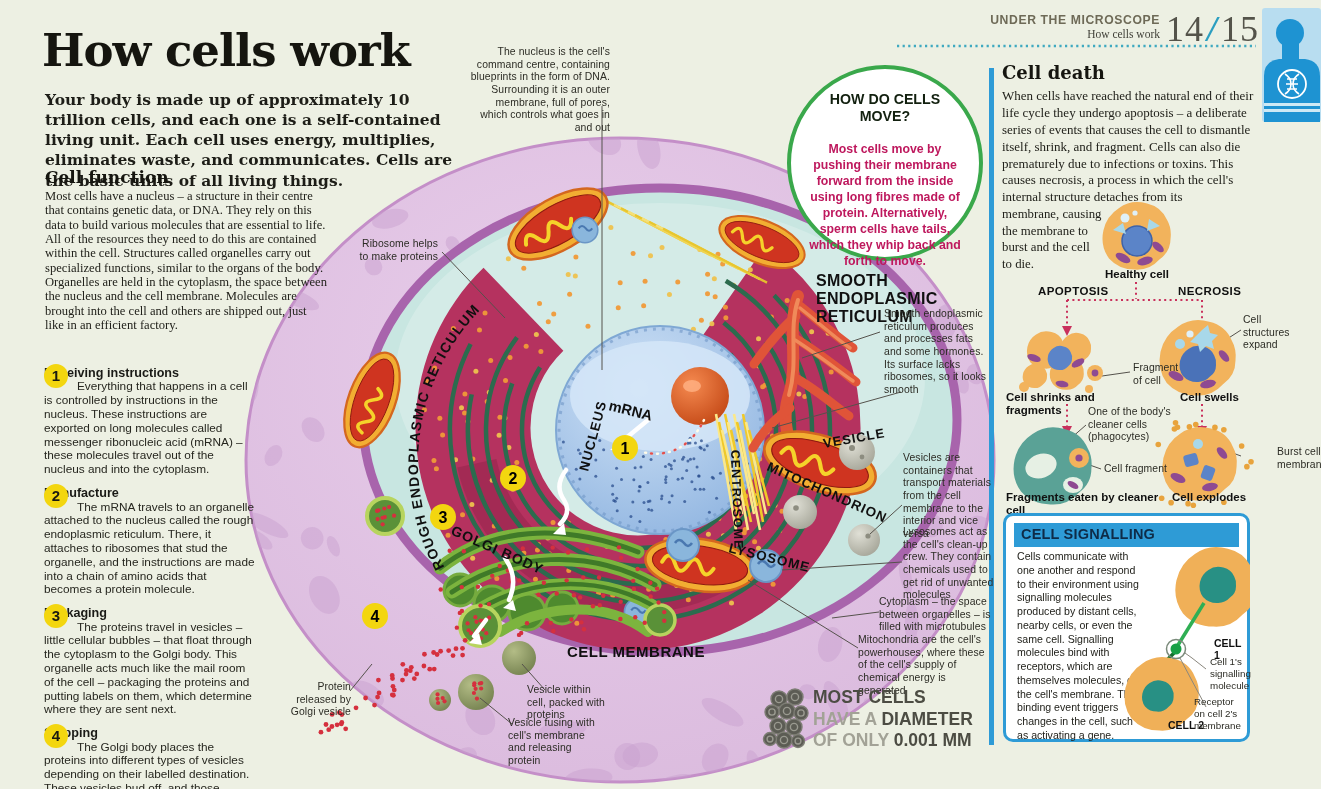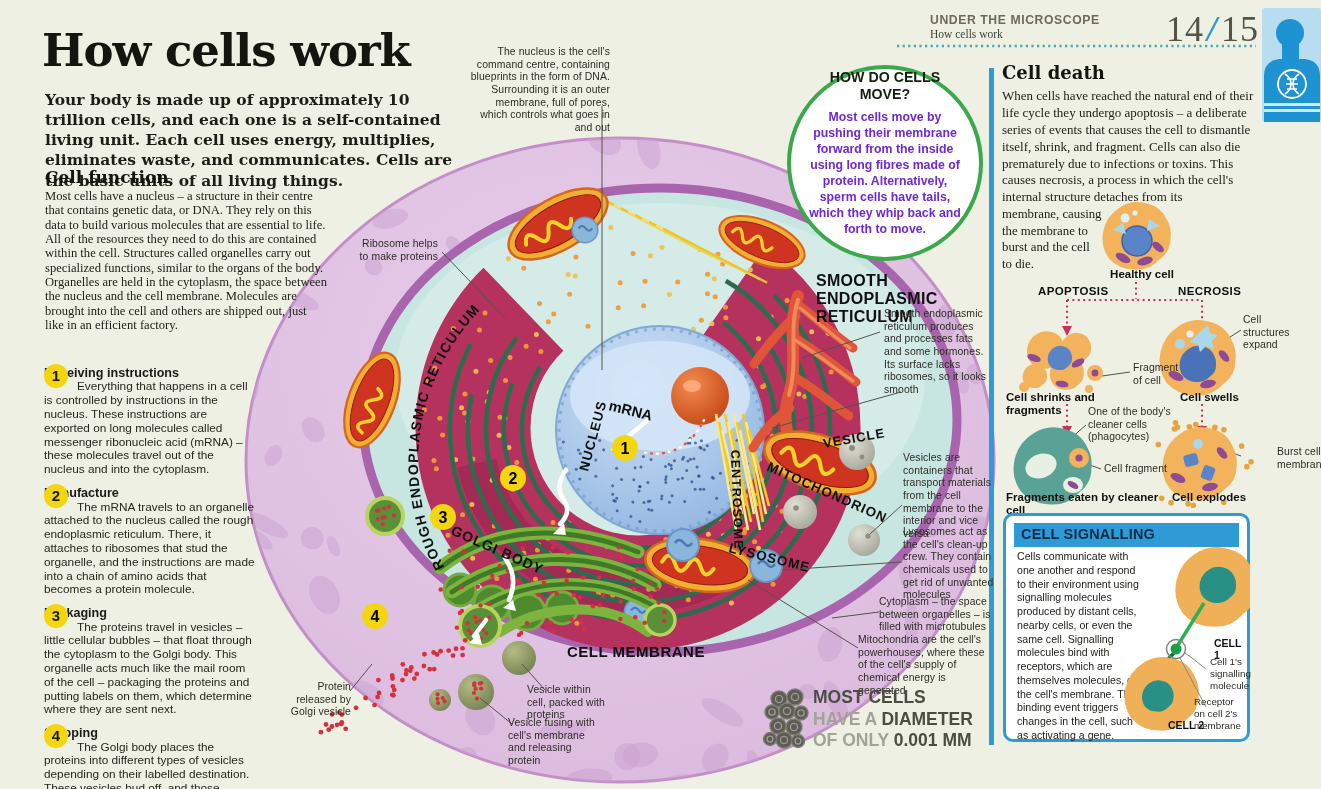--- a/index.html
+++ b/index.html
@@ -21,24 +21,24 @@
   .step-head{font:bold 12.6px/1.15 "Liberation Sans",sans-serif}
   .step-body{font:11.8px/1.17 "Liberation Sans",sans-serif;color:#26261f;text-indent:33px;margin-top:0px}
   
   .ann{font:10.4px/1.22 "Liberation Sans",sans-serif;color:#2c2c25;letter-spacing:.1px}
   .right{text-align:right}
   .blabel{font-family:"Liberation Sans",sans-serif;font-weight:bold;color:#101010}
   .caption{font:bold 11.5px/1.15 "Liberation Sans",sans-serif;color:#101010}
   
   .bubble{left:787px;top:65px;width:196px;height:196px;border-radius:50%;background:#fff;
     border:4px solid #3aa84b;box-sizing:border-box;z-index:6;text-align:center}
-  .bubble-title{font:bold 14.2px/1.2 "Liberation Sans",sans-serif;color:#12200f;padding:0 34px}
-  .bubble-body{margin-top:7px;padding:0 15px;font:600 12.3px/1.3 "Liberation Sans",sans-serif;color:#6d28d9}
+  .bubble-title{margin-top:22px;font:bold 14.2px/1.2 "Liberation Sans",sans-serif;color:#12200f;padding:0 34px}
+  .bubble-body{margin-top:17px;padding:0 15px;font:600 12.3px/1.3 "Liberation Sans",sans-serif;color:#be185d}
   
-  .mast{left:930px;top:13px;width:230px;}
+  .mast{left:930px;top:13px;width:230px;text-align:right}
   .kicker{font:bold 12.2px/1.2 "Liberation Sans",sans-serif;letter-spacing:.6px;color:#6e6a57}
   .mast-sub{font:11.5px/1.2 "Liberation Serif",serif;color:#42423a}
   .pagenums{left:1166px;top:10px;font:36px/1.1 "Liberation Serif",serif;color:#54534a;letter-spacing:1px}
   .pagenums .slash{color:#2b9ec0;font-style:italic;margin:0 3px;font-weight:bold}
   
   .cd-head{left:1002px;top:63px;font:bold 18px/1.1 "DejaVu Serif",serif;color:#15150f}
   .cd-body{left:1002px;top:88px;width:263px;font:13px/1.3 "Liberation Serif",serif;color:#22221c}
   .cd-wrap{left:1002px;top:206px;width:100px;font:12.8px/1.3 "Liberation Serif",serif;color:#22221c}
   
   .fact{left:813px;top:687px;width:170px;font:bold 17.5px/1.24 "Liberation Sans",sans-serif}
@@ -880,21 +880,21 @@
   <div class="kicker">UNDER THE MICROSCOPE</div>
   <div class="mast-sub">How cells work</div>
 </div>
 <div class="abs ov pagenums">
   <span>14</span><span class="slash">/</span><span>15</span>
 </div>
 
 <div class="abs ov cd-head">Cell death</div>
 <div class="abs ov cd-body">When cells have reached the natural end of their life cycle they undergo apoptosis – a deliberate series of events that causes the cell to dismantle itself, shrink, and fragment. Cells can also die prematurely due to infections or toxins. This causes necrosis, a process in which the cell's internal structure detaches from its</div>
 <div class="abs ov cd-wrap">membrane, causing the membrane to burst and the cell to die.</div>
-<div class="abs ov caption" style="left:1100px;top:268px;width:74px;text-align:right">Healthy cell</div>
+<div class="abs ov caption" style="left:1100px;top:268px;width:74px;text-align:center">Healthy cell</div>
 <div class="abs ov caption" style="left:1038px;top:285px;letter-spacing:.4px">APOPTOSIS</div>
 <div class="abs ov caption" style="left:1178px;top:285px;letter-spacing:.4px">NECROSIS</div>
 <div class="abs ov ann" style="left:1133px;top:362px;width:55px">Fragment of cell</div>
 <div class="abs ov ann" style="left:1243px;top:314px;width:64px">Cell structures expand</div>
 <div class="abs ov caption" style="left:1006px;top:391px;width:134px">Cell shrinks and fragments</div>
 <div class="abs ov caption" style="left:1180px;top:391px;width:72px">Cell swells</div>
 <div class="abs ov ann" style="left:1088px;top:406px;width:102px">One of the body's cleaner cells (phagocytes)</div>
 <div class="abs ov ann" style="left:1104px;top:463px;width:72px">Cell fragment</div>
 <div class="abs ov ann" style="left:1277px;top:446px;width:62px">Burst cell membrane</div>
 <div class="abs ov caption" style="left:1006px;top:491px;width:164px">Fragments eaten by cleaner cell</div>

